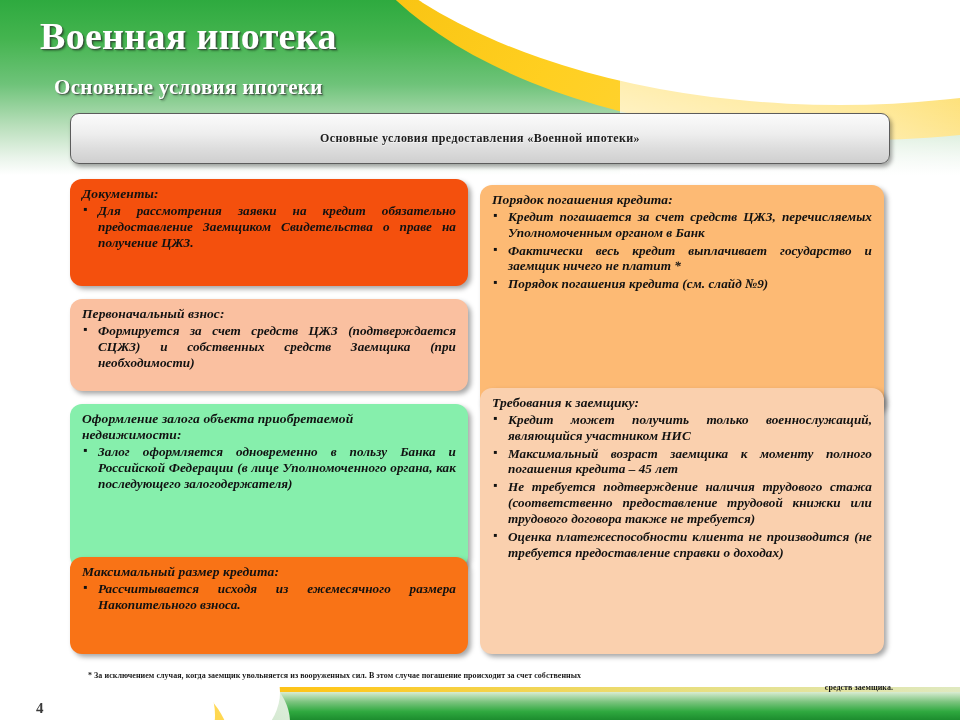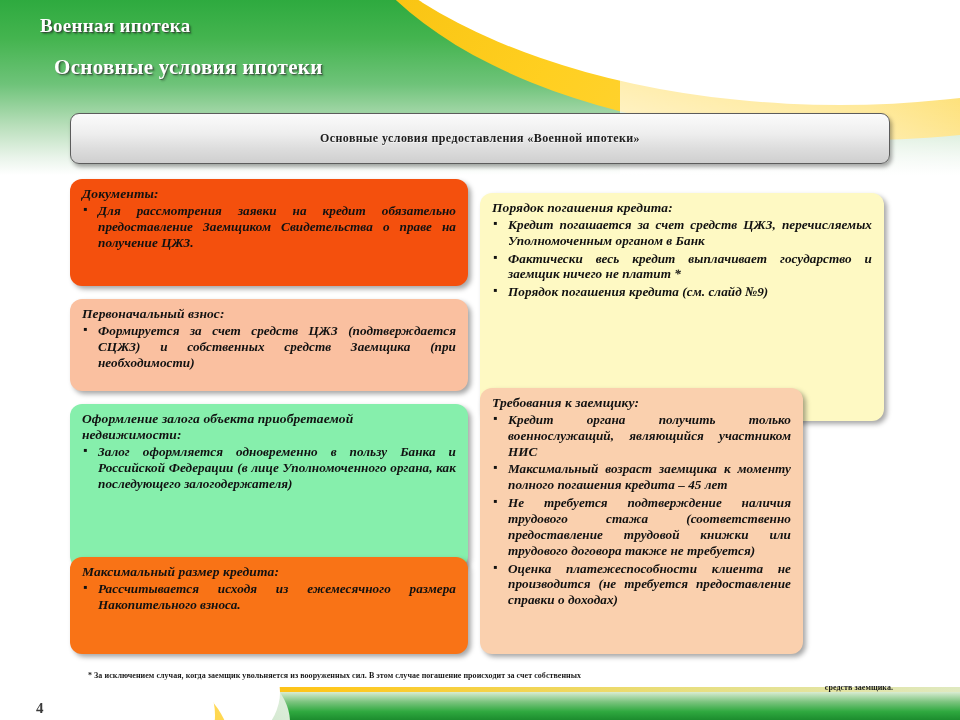--- a/index.html
+++ b/index.html
@@ -126,21 +126,21 @@
   }
 
   
   .title-block {
     position: absolute;
     left: 40px;
     top: 16px;
     z-index: 30;
   }
   .title-main {
-    font-size: 19px;
+    font-size: 38px;
     font-weight: bold;
     color: #ffffff;
     letter-spacing: 0.3px;
     text-shadow: 1px 1px 0 rgba(60,60,60,0.65), 2px 2px 2px rgba(0,0,0,0.35);
     line-height: 1.08;
   }
   .title-sub {
     font-size: 21px;
     font-weight: bold;
     color: #ffffff;
@@ -231,25 +231,24 @@
   .card-pledge {
     left: 70px; top: 404px; width: 398px; height: 164px;
     background: #86efac;
   }
   .card-maxloan {
     left: 70px; top: 557px; width: 398px; height: 97px;
     background: #f97316;
   }
   .card-repayment {
     left: 480px; top: 185px; width: 404px; height: 228px;
-    background: #fef9c3;
-    margin-top: 8px;
+    background: #fdba74;
   }
   .card-requirements {
-    left: 480px; top: 388px; width: 323px; height: 266px;
+    left: 480px; top: 388px; width: 404px; height: 266px;
     background: #fad0ae;
   }
 
   
   .footnote {
     position: absolute;
     left: 88px;
     top: 670px;
     width: 805px;
     font-size: 8px;
@@ -339,21 +338,21 @@
     <ul>
       <li>Кредит погашается за счет средств ЦЖЗ, перечисляемых Уполномоченным органом в Банк</li>
       <li>Фактически весь кредит выплачивает государство и заемщик ничего не платит *</li>
       <li>Порядок погашения кредита (см. слайд №9)</li>
     </ul>
   </div>
 
   <div class="card card-requirements">
     <h4>Требования к заемщику:</h4>
     <ul>
-      <li>Кредит органа получить только военнослужащий, являющийся участником НИС</li>
+      <li>Кредит может получить только военнослужащий, являющийся участником НИС</li>
       <li>Максимальный возраст заемщика к моменту полного погашения кредита – 45 лет</li>
       <li>Не требуется подтверждение наличия трудового стажа (соответственно предоставление трудовой книжки или трудового договора также не требуется)</li>
       <li>Оценка платежеспособности клиента не производится (не требуется предоставление справки о доходах)</li>
     </ul>
   </div>
 
   <div class="footnote">
     <span>* За исключением случая, когда заемщик увольняется из вооруженных сил. В этом случае погашение происходит за счет собственных</span>
     <span class="last-line">средств заемщика.</span>
   </div>

